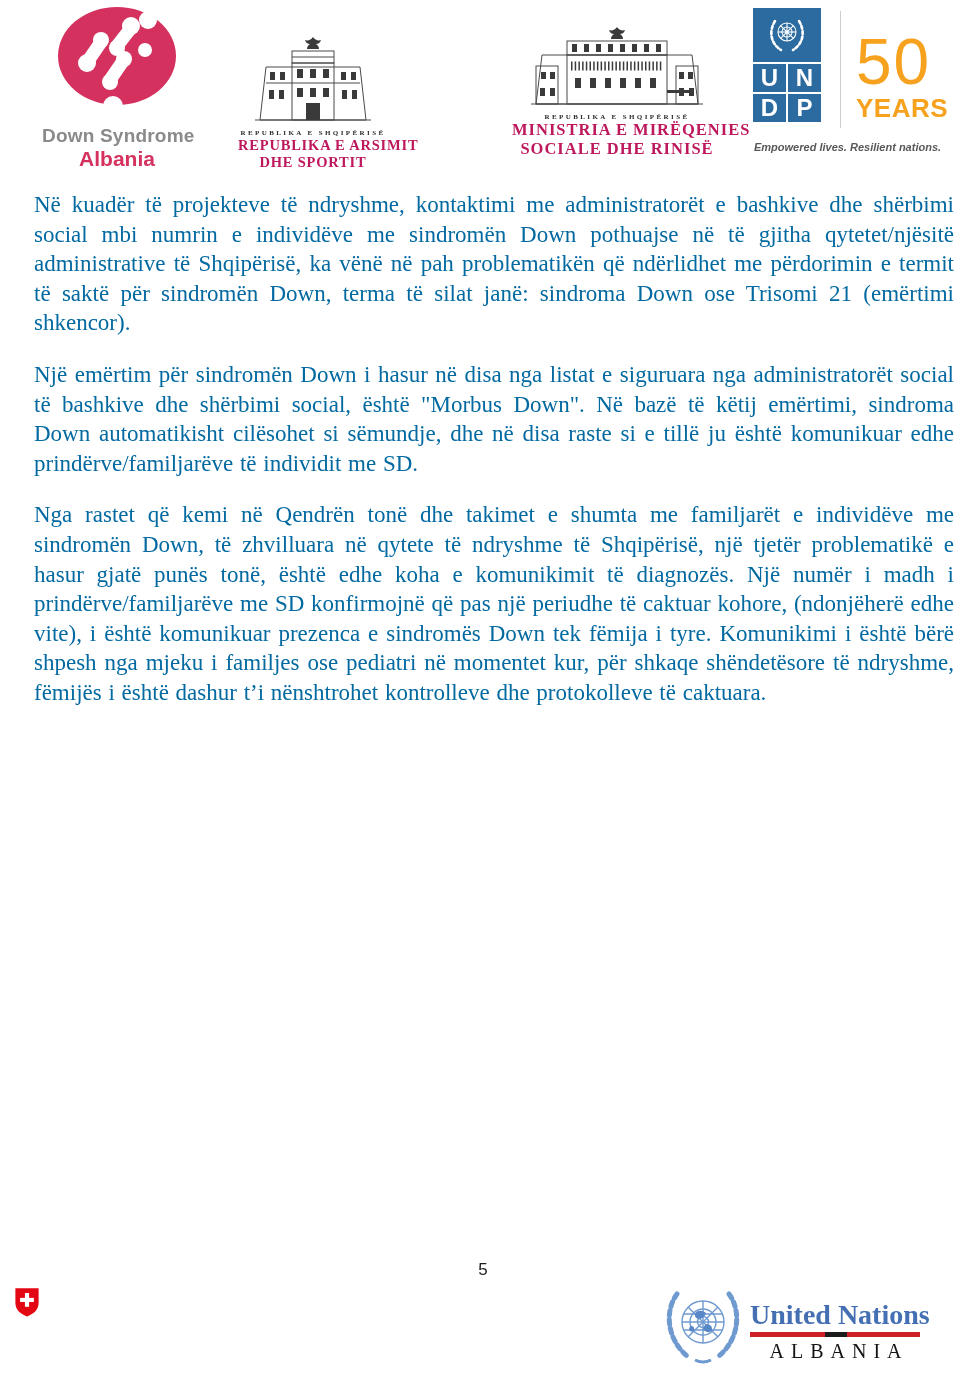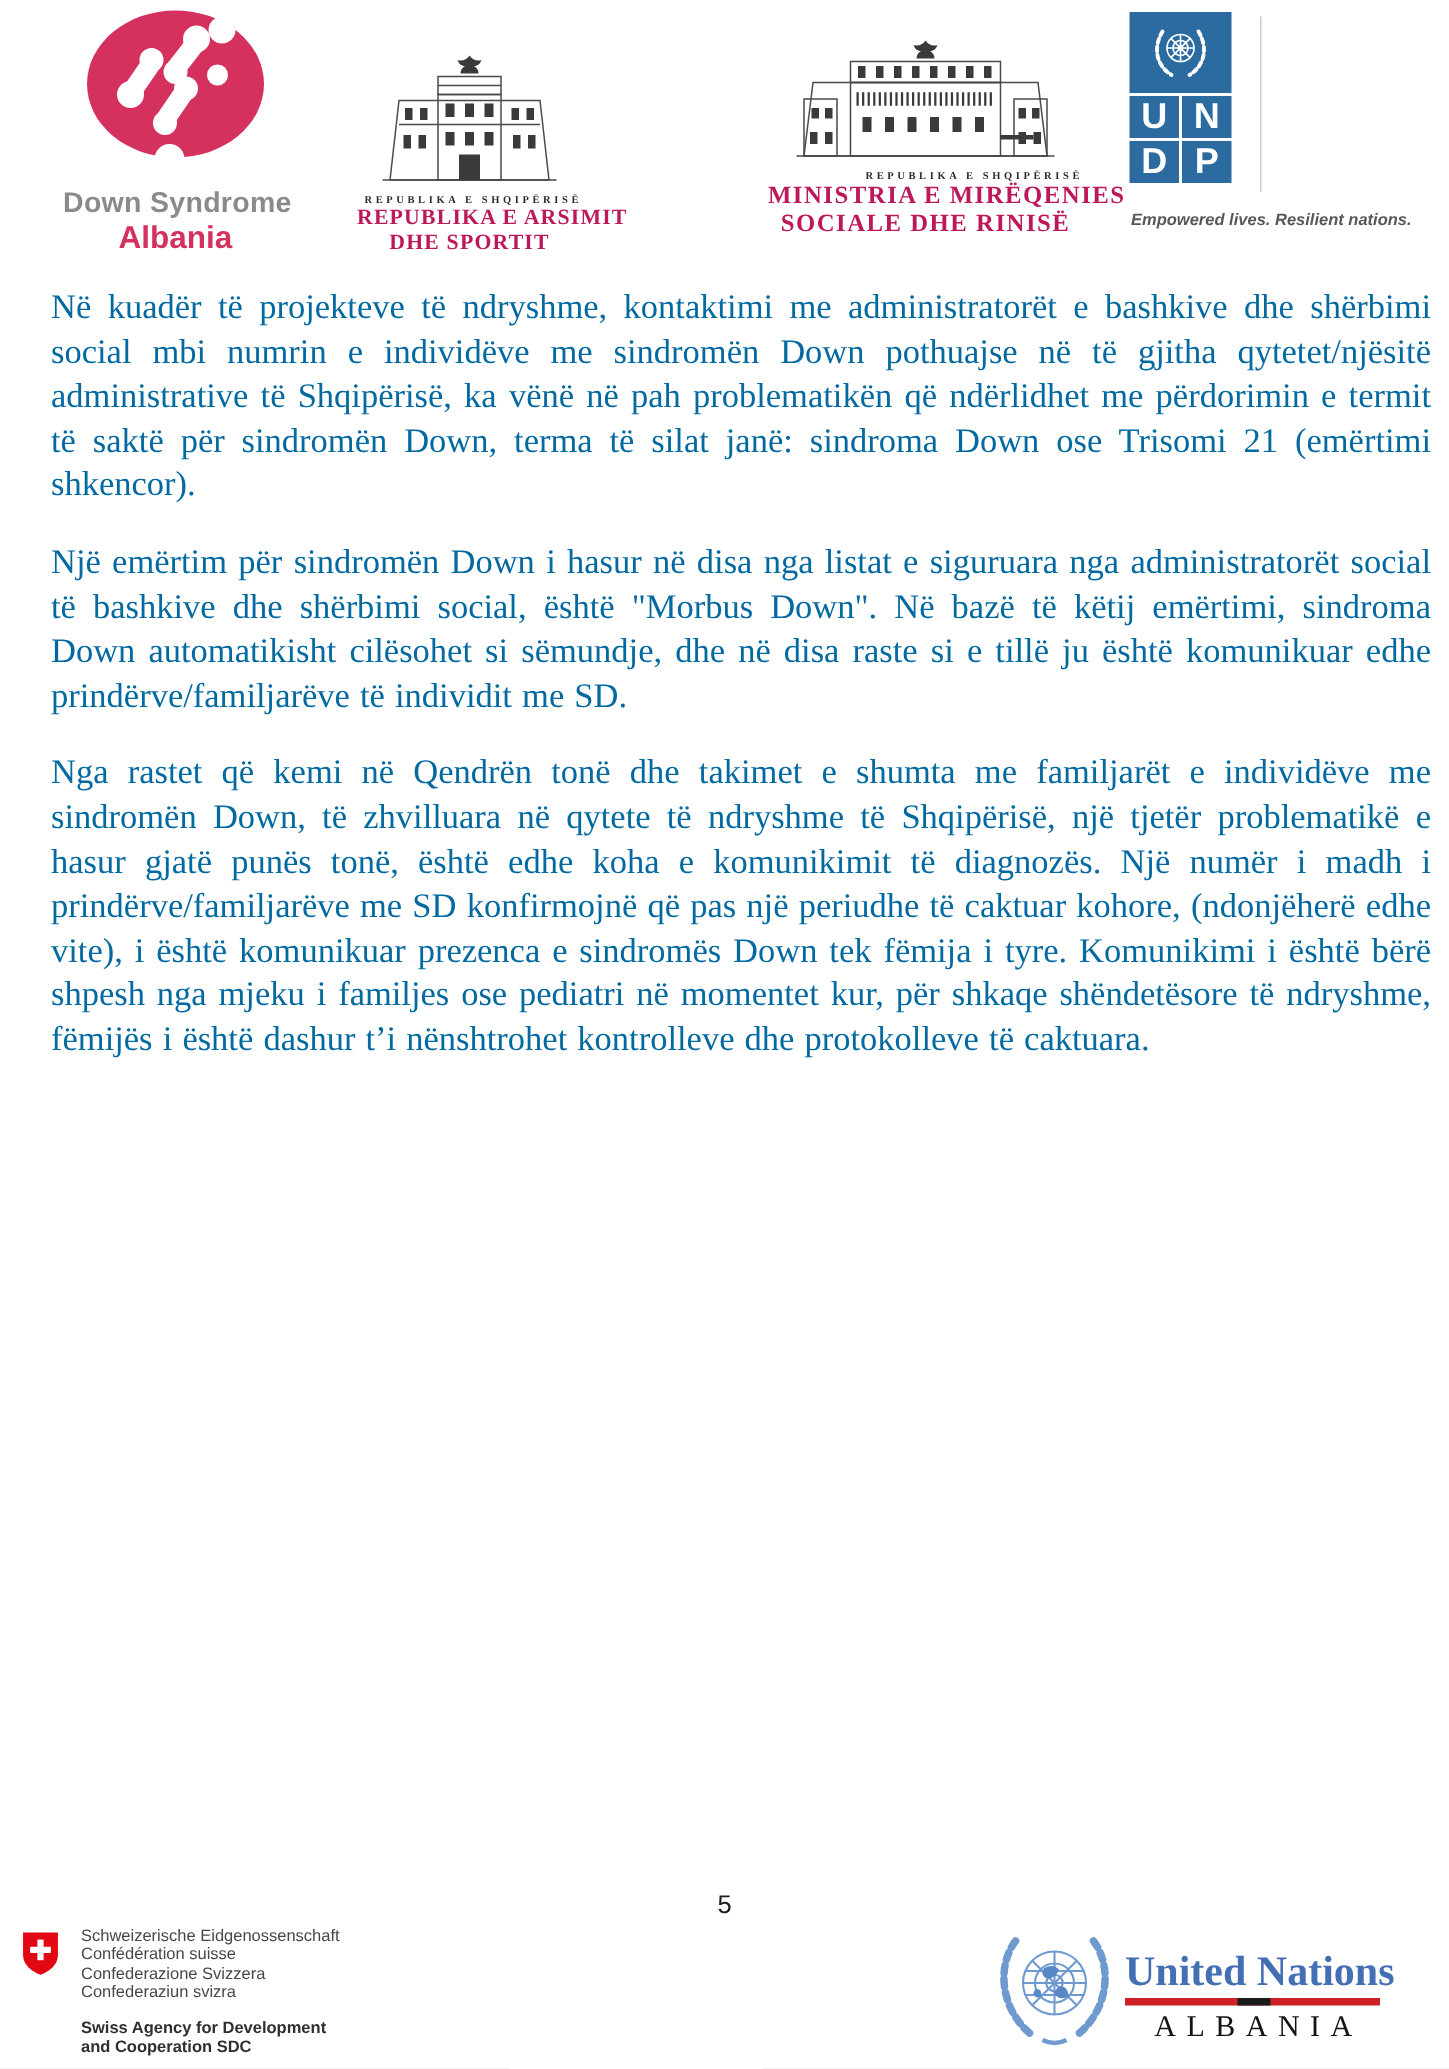--- a/index.html
+++ b/index.html
@@ -16,21 +16,21 @@
 
   
   .dsa{position:absolute;left:42px;top:6px;width:150px;text-align:center;}
   .dsa svg{display:block;margin:0 auto;}
   .dsa-name{font-family:"Liberation Sans",sans-serif;font-weight:bold;font-size:19px;color:#8a8a8a;letter-spacing:.2px;margin-top:17px;white-space:nowrap;}
   .dsa-country{font-family:"Liberation Sans",sans-serif;font-weight:bold;font-size:21px;color:#d5315f;margin-top:0px;}
 
   
   .ministry{position:absolute;text-align:center;color:#1d1d1d;}
   .ministry svg{display:block;margin:0 auto;}
-  .rep-line{font-family:"Liberation Serif",serif;font-weight:bold;font-size:7px;letter-spacing:2.4px;color:#2b2b2b;margin-top:3px;white-space:nowrap;text-align:right;}
+  .rep-line{font-family:"Liberation Serif",serif;font-weight:bold;font-size:7px;letter-spacing:2.4px;color:#2b2b2b;margin-top:3px;white-space:nowrap;}
   .min-line{font-family:"Liberation Serif",serif;font-weight:bold;color:#be185d;white-space:nowrap;}
   .moe{left:238px;top:36px;width:150px;}
   .moe .min-line{font-size:14.5px;letter-spacing:.8px;line-height:17px;}
   .mosw{left:512px;top:26px;width:210px;}
   .mosw .min-line{font-size:16.5px;letter-spacing:1px;line-height:18.5px;}
 
   
   .undp{position:absolute;left:753px;top:8px;width:196px;height:152px;}
   .undp-mark{position:absolute;left:0;top:0;width:68px;}
   .undp-top{width:68px;height:54px;background:#2c6b9f;display:flex;align-items:center;justify-content:center;}
@@ -191,48 +191,42 @@
           </svg>
         </div>
         <div class="undp-grid">
           <div class="undp-cell">U</div>
           <div class="undp-cell">N</div>
           <div class="undp-cell">D</div>
           <div class="undp-cell">P</div>
         </div>
       </div>
       <div class="undp-divider"></div>
+      <div class="undp-fifty">
+        <div class="fifty-num">50</div>
+        <div class="fifty-years">YEARS</div>
+      </div>
       <div class="undp-tagline">Empowered lives. Resilient nations.</div>
     </div>
   </div>
 
   <div class="body-text">
     <p>Në kuadër të projekteve të ndryshme, kontaktimi me administratorët e bashkive dhe shërbimi social mbi numrin e individëve me sindromën Down pothuajse në të gjitha qytetet/njësitë administrative të Shqipërisë, ka vënë në pah problematikën që ndërlidhet me përdorimin e termit të saktë për sindromën Down, terma të silat janë: sindroma Down ose Trisomi 21 (emërtimi shkencor).</p>
     <p>Një emërtim për sindromën Down i hasur në disa nga listat e siguruara nga administratorët social të bashkive dhe shërbimi social, është "Morbus Down". Në bazë të këtij emërtimi, sindroma Down automatikisht cilësohet si sëmundje, dhe në disa raste si e tillë ju është komunikuar edhe prindërve/familjarëve të individit me SD.</p>
     <p>Nga rastet që kemi në Qendrën tonë dhe takimet e shumta me familjarët e individëve me sindromën Down, të zhvilluara në qytete të ndryshme të Shqipërisë, një tjetër problematikë e hasur gjatë punës tonë, është edhe koha e komunikimit të diagnozës. Një numër i madh i prindërve/familjarëve me SD konfirmojnë që pas një periudhe të caktuar kohore, (ndonjëherë edhe vite), i është komunikuar prezenca e sindromës Down tek fëmija i tyre. Komunikimi i është bërë shpesh nga mjeku i familjes ose pediatri në momentet kur, për shkaqe shëndetësore të ndryshme, fëmijës i është dashur t’i nënshtrohet kontrolleve dhe protokolleve të caktuara.</p>
   </div>
 
   <div class="page-number">5</div>
 
   <div class="sdc">
     <svg width="26" height="31" viewBox="0 0 30 36">
       <path d="M1.5 1.5 h27 v17 c0 9.5 -8.5 13.5 -13.5 15.8 C10 32 1.5 28 1.5 18.5 z" fill="#e30613"></path>
       <rect x="12.6" y="7" width="4.8" height="16" fill="#ffffff"></rect>
       <rect x="7" y="12.6" width="16" height="4.8" fill="#ffffff"></rect>
     </svg>
-    <div class="sdc-text">
-      <div>Schweizerische Eidgenossenschaft</div>
-      <div>Confédération suisse</div>
-      <div>Confederazione Svizzera</div>
-      <div>Confederaziun svizra</div>
-      <div class="sdc-agency">
-        <div>Swiss Agency for Development</div>
-        <div>and Cooperation SDC</div>
-      </div>
-    </div>
   </div>
 
   <div class="un-al">
     <svg width="86" height="80" viewBox="0 0 86 80">
       <g stroke="#6f9ad0" fill="none" stroke-width="1.4">
         <circle cx="43" cy="36" r="21"></circle>
         <circle cx="43" cy="36" r="13"></circle>
         <circle cx="43" cy="36" r="5.5"></circle>
         <line x1="22" y1="36" x2="64" y2="36"></line>
         <line x1="43" y1="15" x2="43" y2="57"></line>

